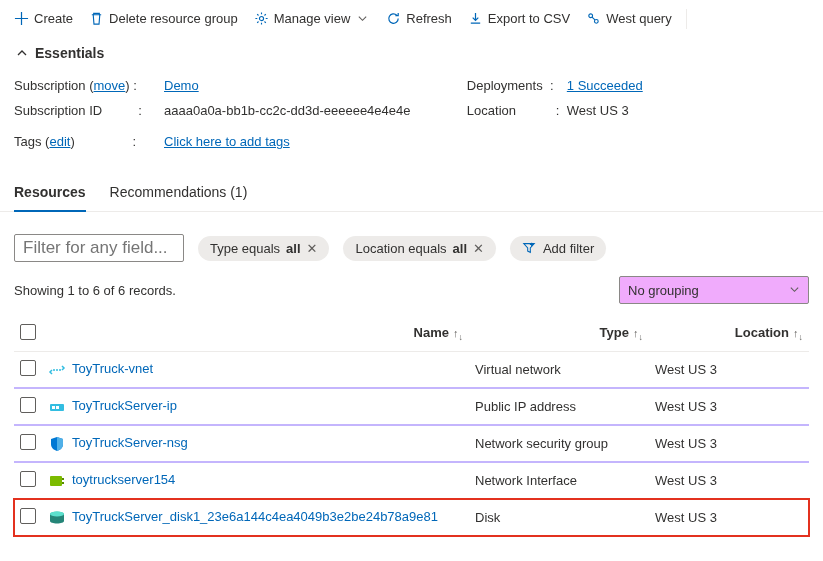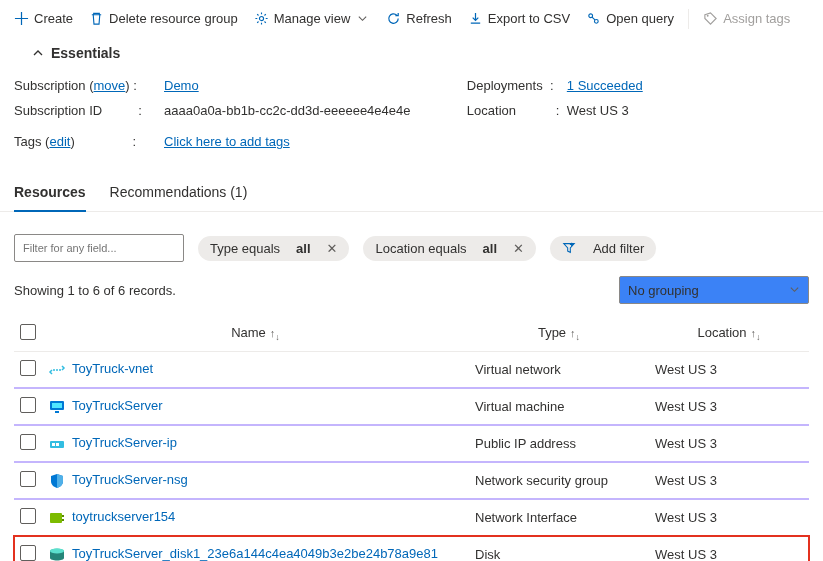--- a/index.html
+++ b/index.html
@@ -2,44 +2,44 @@
 <html><head>
   <meta charset="utf-8">
   <style>
     * { box-sizing: border-box; margin: 0; padding: 0; }
     html, body { font-family: "Segoe UI", Arial, sans-serif; font-size: 13px; color: #323130; background: #fff; width: 823px; }
     .toolbar { display: flex; align-items: center; gap: 12px; padding: 7px 12px; border-bottom: 0; }
     .toolbar-btn { display: inline-flex; align-items: center; gap: 5px; cursor: pointer; color: #323130; background: transparent; border: none; font-size: 13px; padding: 4px 2px; }
     .toolbar-btn.disabled { color: #a19f9d; cursor: default; }
     .toolbar-icon { display: inline-flex; width: 15px; height: 15px; align-items: center; justify-content: center; }
     .toolbar-sep { width: 1px; height: 20px; background: #edebe9; }
-    .essentials-hdr { display: flex; align-items: center; gap: 6px; padding: 8px 14px; font-weight: 600; font-size: 14px; cursor: pointer; margin-left: 16px; }
+    .essentials-hdr { display: flex; align-items: center; gap: 6px; padding: 8px 14px; font-weight: 600; font-size: 14px; cursor: pointer; }
     .essentials { display: flex; padding: 4px 14px 10px 14px; gap: 8px; }
     .ess-col1 { flex: 1.3; }
     .ess-col2 { flex: 1; }
     .ess-row { display: flex; padding: 5px 0; font-size: 13px; }
     .ess-label { width: 150px; color: #323130; }
     .ess-col2 .ess-label { width: 100px; }
     .ess-val { color: #323130; }
     .link { color: #0067b8; text-decoration: underline; cursor: pointer; }
     .tabs { display: flex; gap: 24px; padding: 20px 14px 0 14px; border-bottom: 1px solid #edebe9; }
     .tab { padding: 0 0 10px 0; cursor: pointer; font-size: 14px; color: #323130; }
     .tab.active { font-weight: 600; border-bottom: 2px solid #0067b8; margin-bottom: -1px; }
     .filter-row { display: flex; align-items: center; gap: 14px; padding: 22px 14px 12px 14px; flex-wrap: wrap; }
-    .filter-input { width: 170px; height: 28px; border: 1px solid #8a8886; border-radius: 2px; padding: 0 8px; font-size: 11px; }
-    .pill { display: inline-flex; align-items: center; gap: 16px; background: #edebe9; border-radius: 14px; padding: 5px 12px; font-size: 13px; cursor: pointer; text-align: center; }
+    .filter-input { width: 170px; height: 28px; border: 1px solid #8a8886; border-radius: 2px; padding: 0 8px; font-size: 17px; }
+    .pill { display: inline-flex; align-items: center; gap: 6px; background: #edebe9; border-radius: 14px; padding: 5px 12px; font-size: 13px; cursor: pointer; text-align: center; }
     .pill strong { font-weight: 700; }
     .pill .x { color: #605e5c; }
     .info-row { display: flex; align-items: center; gap: 28px; padding: 2px 14px 12px 14px; }
     .info-row .left { display: flex; align-items: center; gap: 18px; flex: 1; }
     .ck { width: 16px; height: 16px; border: 1px solid #605e5c; border-radius: 2px; background: #fff; display: inline-block; }
     .select-group { display: flex; align-items: center; gap: 8px; font-size: 13px; }
-    .group-select { width: 190px; height: 28px; border: 1px solid #8a8886; border-radius: 2px; padding: 0 8px; font-size: 13px; background: #3b82f6; display: flex; align-items: center; justify-content: space-between; cursor: pointer; }
+    .group-select { width: 190px; height: 28px; border: 1px solid #8a8886; border-radius: 2px; padding: 0 8px; font-size: 13px; background: #f0abfc; display: flex; align-items: center; justify-content: space-between; cursor: pointer; }
     .table { width: calc(100% - 28px); margin: 0 14px; border-collapse: collapse; }
-    .table th { text-align: center; font-weight: 400; font-size: 13px; padding: 8px 6px; border-bottom: 1px solid #edebe9; }
+    .table th { text-align: right; font-weight: 700; font-size: 13px; padding: 8px 6px; border-bottom: 1px solid #edebe9; }
     .table td { padding: 8px 6px; border-bottom: 2px solid #c4b5fd; font-size: 13px; vertical-align: middle; }
     .table .ck-cell { width: 28px; }
     .res-name { color: #0067b8; cursor: pointer; }
     .res-icon { display: inline-flex; width: 18px; height: 18px; vertical-align: middle; margin-right: 6px; }
     .sort-ico { font-size: 11px; color: #605e5c; margin-left: 4px; }
     .highlight-row { outline: 2px solid #e3311f; outline-offset: -1px; }
     .info-icon { color: #605e5c; font-size: 12px; border: 1px solid #605e5c; border-radius: 50%; width: 14px; height: 14px; display: inline-flex; align-items: center; justify-content: center; }
     .paren { color: #323130; }
   </style>
 </head>
@@ -93,32 +93,23 @@
     <span>Export to CSV</span>
   </button>
   <button class="toolbar-btn">
     <span class="toolbar-icon">
         <svg viewBox="0 0 16 16" width="15" height="15">
           <circle cx="5" cy="5" r="2" fill="none" stroke="#0067b8" stroke-width="1.2"></circle>
           <circle cx="11" cy="11" r="2" fill="none" stroke="#0067b8" stroke-width="1.2"></circle>
           <path d="M6.5 6.5l3 3" stroke="#0067b8" stroke-width="1.2"></path>
         </svg>
       </span>
-    <span>Open query</span>
+    <span>West query</span>
   </button>
   <span class="toolbar-sep"></span>
-  <button class="toolbar-btn disabled">
-    <span class="toolbar-icon">
-        <svg viewBox="0 0 16 16" width="15" height="15">
-          <path d="M2 4l6-2 6 6-6 6-6-6z" stroke="#a19f9d" stroke-width="1.2" fill="none"></path>
-          <circle cx="5" cy="5" r="1" fill="#a19f9d"></circle>
-        </svg>
-      </span>
-    <span>Assign tags</span>
-  </button>
 </div>
 
 <div class="essentials-hdr">
   <span class="toolbar-icon">
       <svg viewBox="0 0 12 12" width="12" height="12">
         <path d="M2 8l4-4 4 4" stroke="#323130" stroke-width="1.3" fill="none"></path>
       </svg>
     </span>
   <span>Essentials</span>
 </div>
@@ -216,32 +207,20 @@
               <circle cx="12" cy="9" r="1" fill="#32bde1"></circle>
             </svg>
           </span><span class="res-name">ToyTruck-vnet</span></td>
         <td>Virtual network</td>
         <td>West US 3</td>
       </tr>
       <tr>
         <td class="ck-cell"><span class="ck"></span></td>
         <td><span class="res-icon">
             <svg viewBox="0 0 18 18" width="18" height="18">
-              <rect x="2" y="3" width="14" height="9" rx="1" fill="#0078d4"></rect>
-              <rect x="4" y="5" width="10" height="5" fill="#50e6ff"></rect>
-              <rect x="7" y="13" width="4" height="2" fill="#0078d4"></rect>
-            </svg>
-          </span><span class="res-name">ToyTruckServer</span></td>
-        <td>Virtual machine</td>
-        <td>West US 3</td>
-      </tr>
-      <tr>
-        <td class="ck-cell"><span class="ck"></span></td>
-        <td><span class="res-icon">
-            <svg viewBox="0 0 18 18" width="18" height="18">
               <rect x="2" y="6" width="14" height="7" rx="1" fill="#32bde1"></rect>
               <rect x="4" y="8" width="3" height="3" fill="#fff"></rect>
               <rect x="8" y="8" width="3" height="3" fill="#fff"></rect>
             </svg>
           </span><span class="res-name">ToyTruckServer-ip</span></td>
         <td>Public IP address</td>
         <td>West US 3</td>
       </tr>
       <tr>
         <td class="ck-cell"><span class="ck"></span></td>

